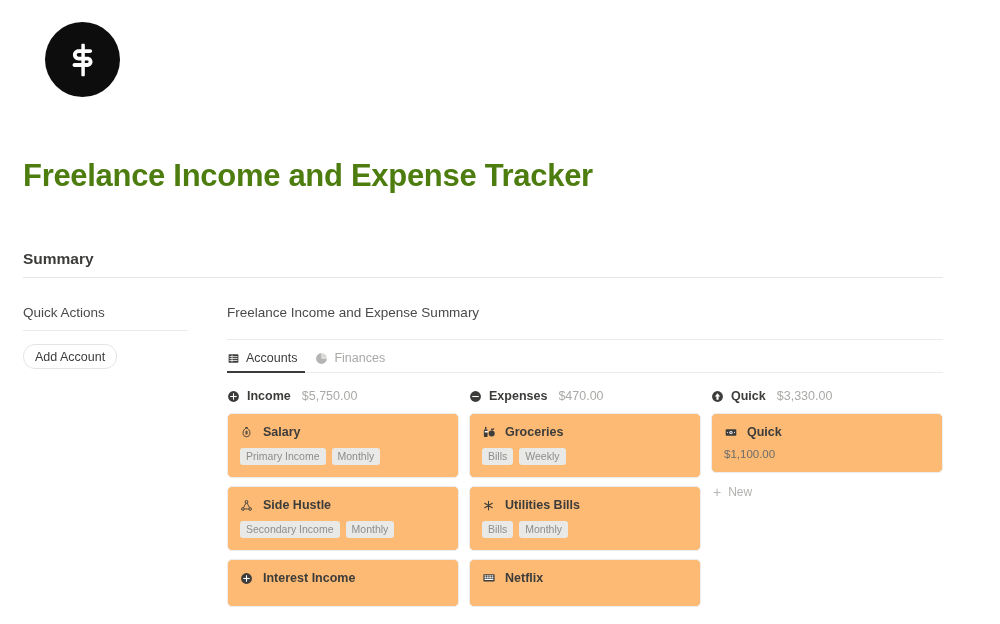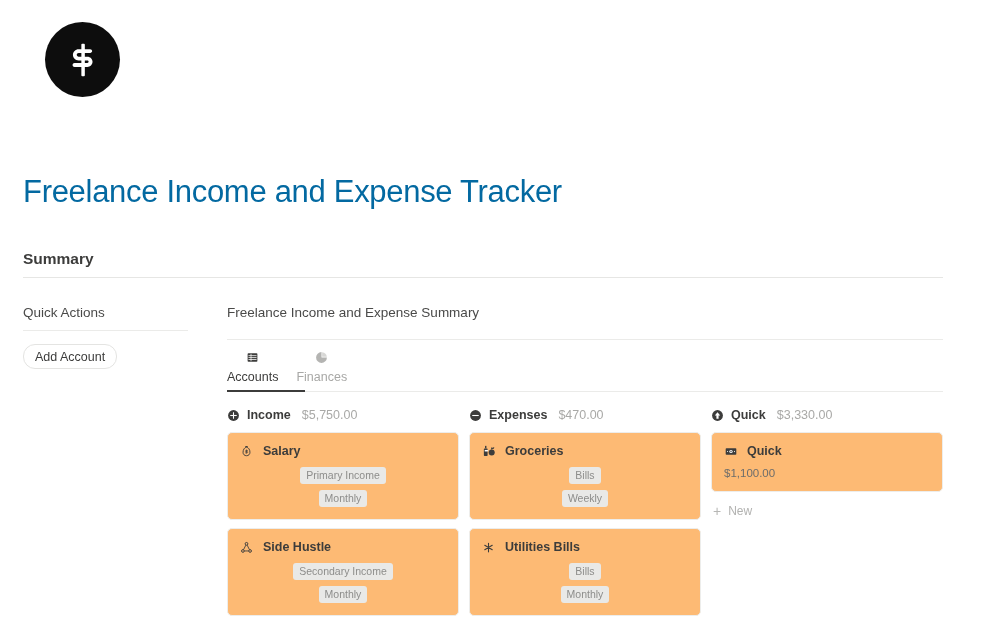--- a/index.html
+++ b/index.html
@@ -16,22 +16,22 @@
   .logo-wrap { position: absolute; left: 45px; top: 22px; }
   .logo {
     width: 75px; height: 75px; border-radius: 50%;
     background: #0d0d0d;
     display: flex; align-items: center; justify-content: center;
   }
   .logo svg { display: block; }
 
   .page-title {
     position: absolute; left: 23px; top: 158px;
-    font-size: 31px; font-weight: normal; letter-spacing: -0.3px;
-    color: #0369a1; white-space: nowrap; margin-top: 16px;
+    font-size: 31px; font-weight: bold; letter-spacing: -0.3px;
+    color: #4d7c0f; white-space: nowrap;
   }
 
   
   .summary-head {
     position: absolute; left: 23px; top: 250px;
     font-size: 15.5px; font-weight: bold; color: #3c3c3b;
   }
   .summary-rule {
     position: absolute; left: 23px; top: 277px;
     width: 920px; height: 1px; background: #e6e6e4;
@@ -59,21 +59,20 @@
   
   .board { position: absolute; left: 227px; top: 305px; width: 716px; }
   .board-title { font-size: 13.5px; color: #4a4a49; }
   .board-rule { margin-top: 19px; width: 716px; height: 1px; background: #ebebe9; }
 
   .tabs { position: relative; display: flex; gap: 18px; padding-top: 11px; }
   .tab {
     display: flex; align-items: center; gap: 6px;
     font-size: 12.5px; padding-bottom: 8px; cursor: pointer;
     color: #a8a8a6;
-    flex-direction: column;
   }
   .tab.active { color: #3c3c3b; }
   .tab .tab-ico { display: flex; align-items: center; }
   .tab-underline-track {
     position: absolute; left: 0; bottom: 0; width: 716px; height: 1px;
     background: #ebebe9;
   }
   .tab-underline {
     position: absolute; left: 0; bottom: 0; width: 78px; height: 2px;
     background: #3c3c3b;
@@ -93,21 +92,21 @@
     border: 1px solid #ededeb; border-radius: 5px;
     background: #fdba74; padding: 11px 12px 12px 12px;
     margin-bottom: 8px;
   }
   .card-title {
     display: flex; align-items: center; gap: 8px;
     font-size: 12.5px; font-weight: bold; color: #3c3c3b;
     margin-bottom: 9px;
   }
   .card-title .c-ico { display: flex; align-items: center; width: 15px; }
-  .tags { display: flex; flex-direction: column; align-items: center; gap: 6px; }
+  .tags { display: flex; flex-direction: row; align-items: flex-end; gap: 6px; }
   .tag {
     background: #e9e9e7; color: #8d8d8b;
     border-radius: 3px; padding: 2px 6px; font-size: 10.5px;
     line-height: 13px; white-space: nowrap;
   }
   .card-value { font-size: 11.5px; color: #6d6d6b; }
 
   .new-row {
     display: flex; align-items: center; gap: 7px;
     font-size: 12px; color: #b2b2b0; padding: 4px 2px 0 2px; cursor: pointer;

